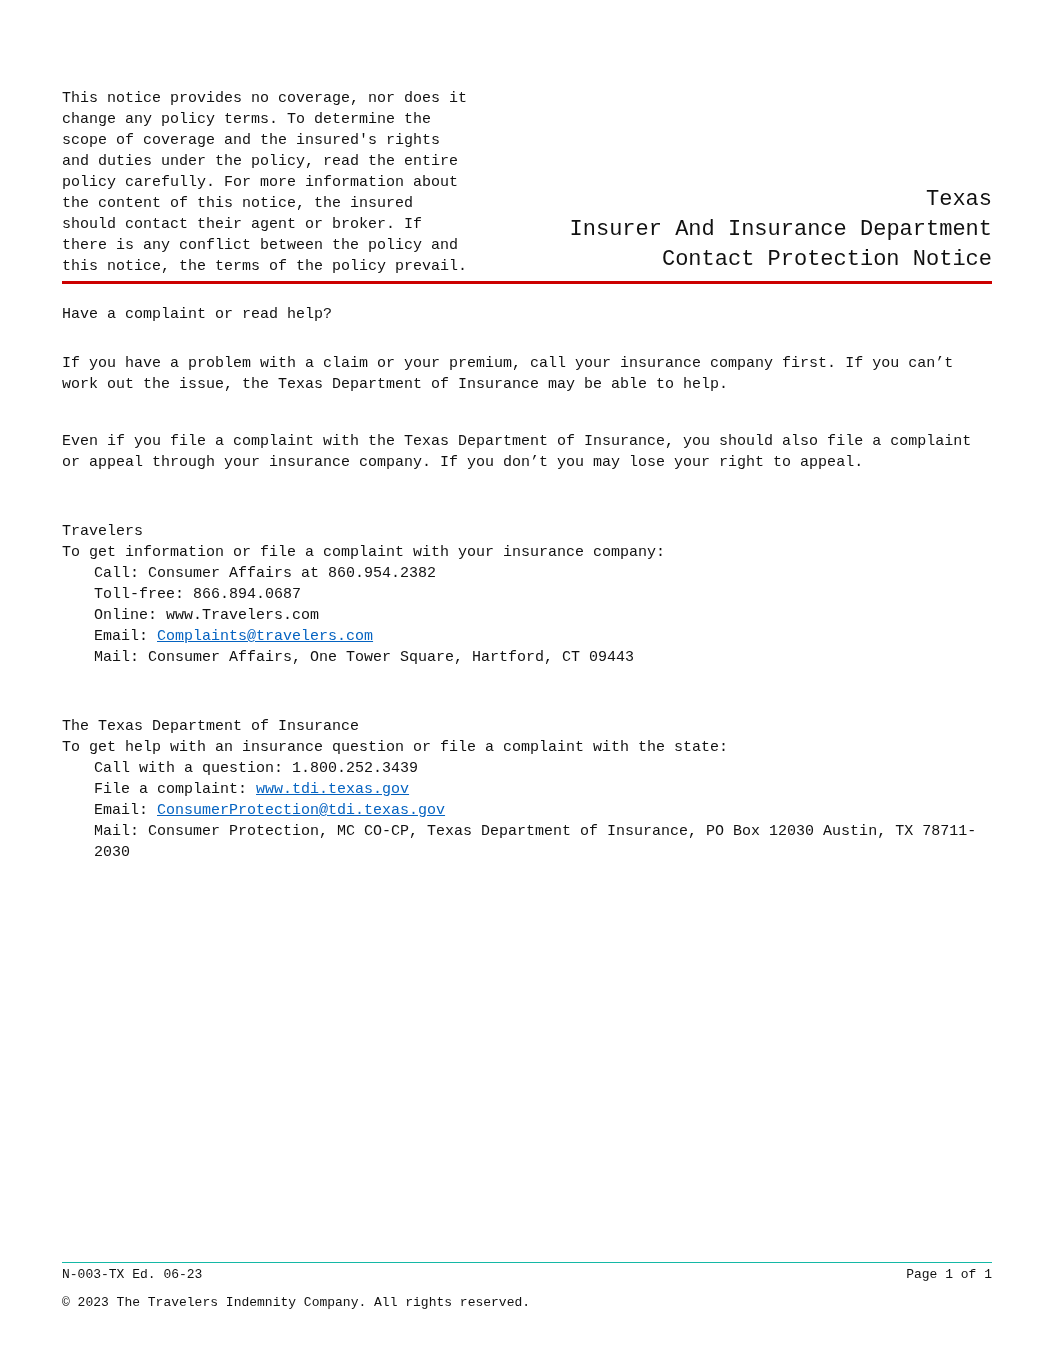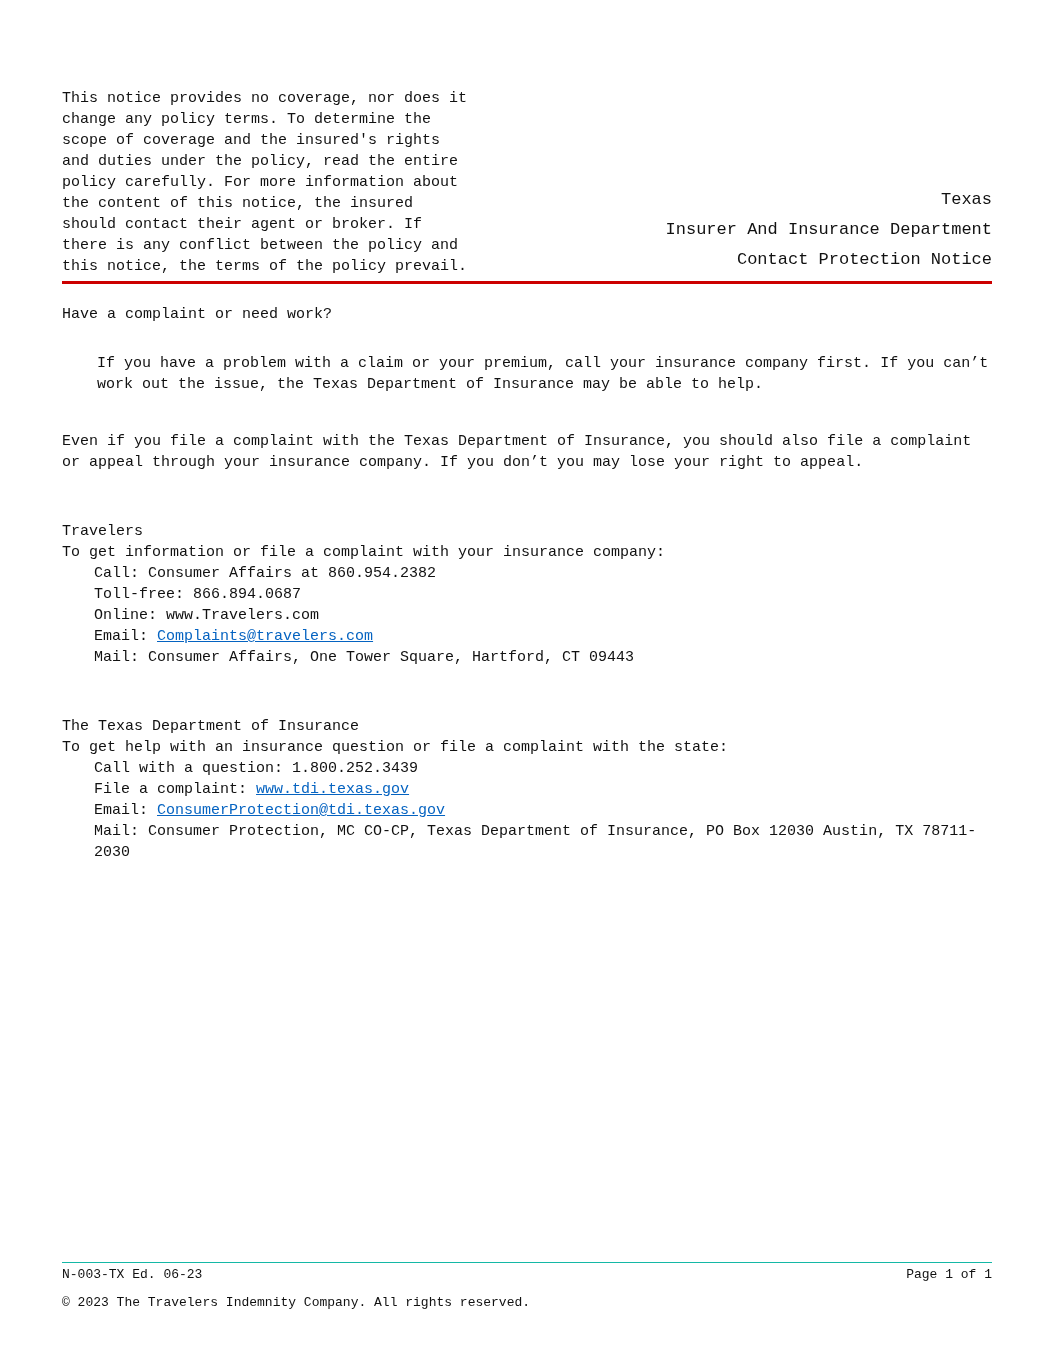--- a/index.html
+++ b/index.html
@@ -28,29 +28,29 @@
     padding-bottom: 4px;
     border-bottom: 3px solid #cc0000;
   }
   .disclaimer {
     width: 410px;
     font-size: 15px;
     line-height: 21px;
   }
   .title-block {
     text-align: right;
-    font-size: 17px;
+    font-size: 22px;
     line-height: 30px;
     padding-bottom: 2px;
   }
   .heading {
     margin-top: 20px;
     font-size: 15px;
   }
-  .para { margin-top: 28px; margin-left: 35px; }
+  .para { margin-top: 28px; }
   .para2 { margin-top: 36px; }
   .contact-block { margin-top: 48px; }
   .contact-line { margin-left: 32px; }
   a.doc-link {
     color: #0563c1;
     text-decoration: underline;
     cursor: pointer;
   }
   .footer {
     position: absolute;
@@ -76,21 +76,21 @@
 
     <div class="header">
       <div class="disclaimer">This notice provides no coverage, nor does it change any policy terms. To determine the scope of coverage and the insured's rights and duties under the policy, read the entire policy carefully. For more information about the content of this notice, the insured should contact their agent or broker. If there is any conflict between the policy and this notice, the terms of the policy prevail.</div>
       <div class="title-block">
         <div>Texas</div>
         <div>Insurer And Insurance Department</div>
         <div>Contact Protection Notice</div>
       </div>
     </div>
 
-    <div class="heading">Have a complaint or need work?</div>
+    <div class="heading">Have a complaint or read help?</div>
 
     <div class="para">If you have a problem with a claim or your premium, call your insurance company first. If you can’t work out the issue, the Texas Department of Insurance may be able to help.</div>
 
     <div class="para2">Even if you file a complaint with the Texas Department of Insurance, you should also file a complaint or appeal through your insurance company. If you don’t you may lose your right to appeal.</div>
 
     <div class="contact-block">
       <div>Travelers</div>
       <div>To get information or file a complaint with your insurance company:</div>
       <div class="contact-line">Call: Consumer Affairs at 860.954.2382</div>
       <div class="contact-line">Toll-free: 866.894.0687</div>

